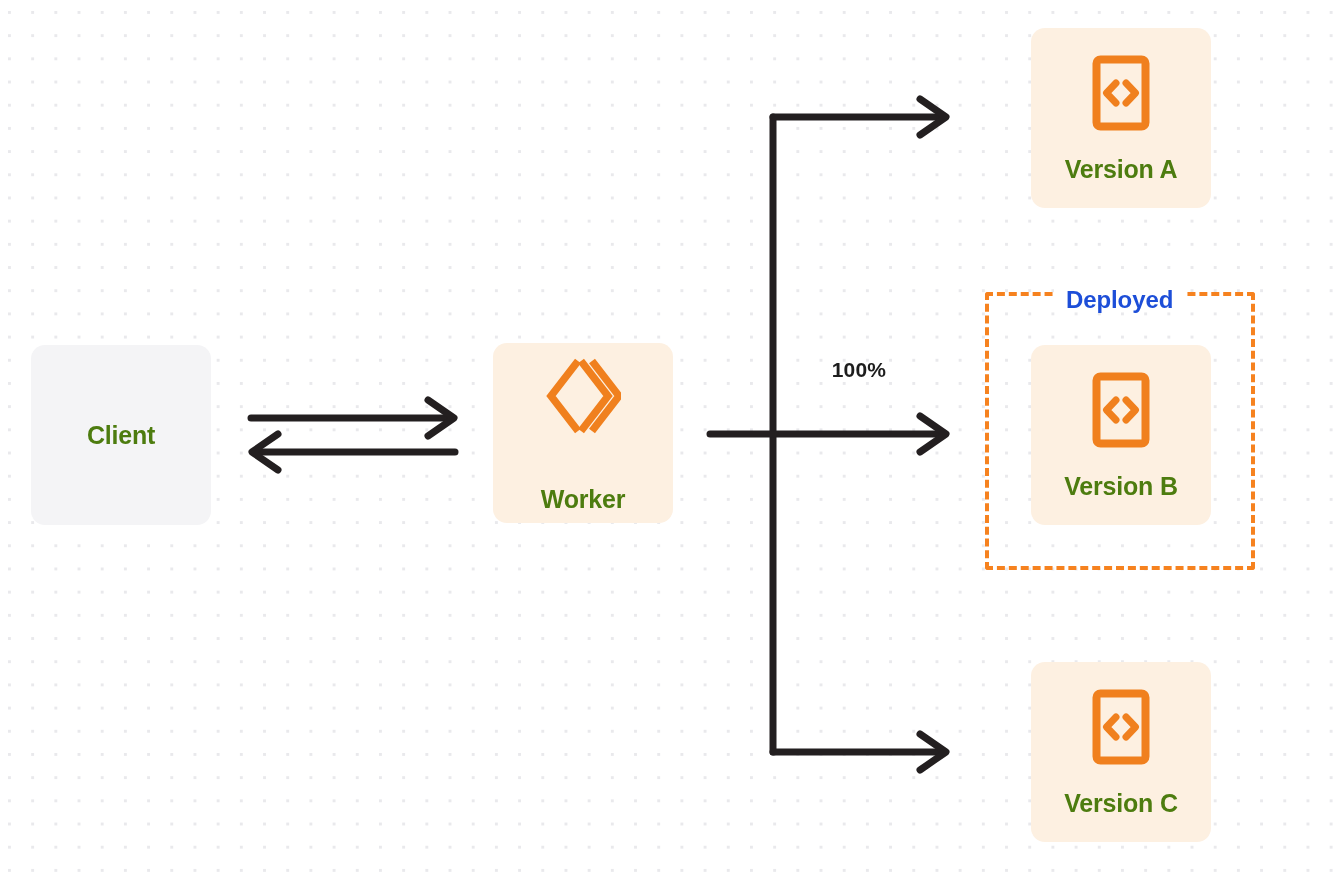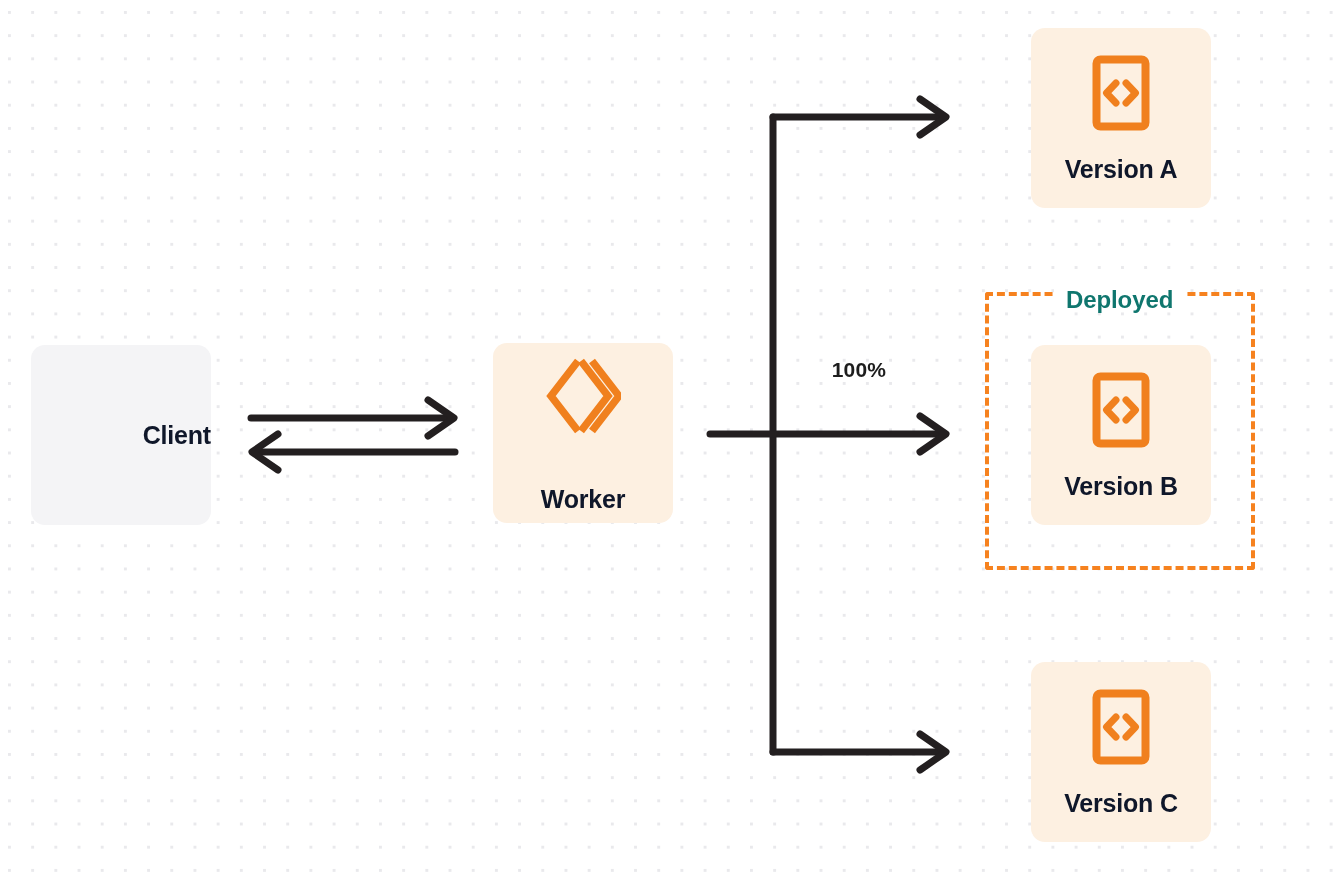--- a/index.html
+++ b/index.html
@@ -24,29 +24,28 @@
     position: absolute;
     border-radius: 14px;
     display: flex;
     flex-direction: column;
     align-items: center;
     justify-content: center;
     box-sizing: border-box;
   }
   .node-client {
     background: #f4f4f6;
-    align-items: flex-end;
   }
   .node-accent {
     background: #fdf0e1;
   }
   .node-label {
     font-size: 25px;
     font-weight: 700;
-    color: #0f172a;
+    color: #4d7c0f;
     letter-spacing: -0.2px;
     line-height: 1;
     white-space: nowrap;
   }
   .node-client .node-label {
     font-size: 25px;
   }
   .icon-wrap {
     display: block;
     line-height: 0;
@@ -59,21 +58,21 @@
     position: absolute;
     border: 4px dashed #f6821f;
     border-radius: 3px;
     box-sizing: border-box;
     background: transparent;
   }
   .deployed-label {
     position: absolute;
     font-size: 24px;
     font-weight: 700;
-    color: #0f766e;
+    color: #1d4ed8;
     background: #ffffff;
     padding: 0 12px;
     line-height: 1;
     white-space: nowrap;
     letter-spacing: -0.1px;
   }
 
   
   .traffic-label {
     position: absolute;

